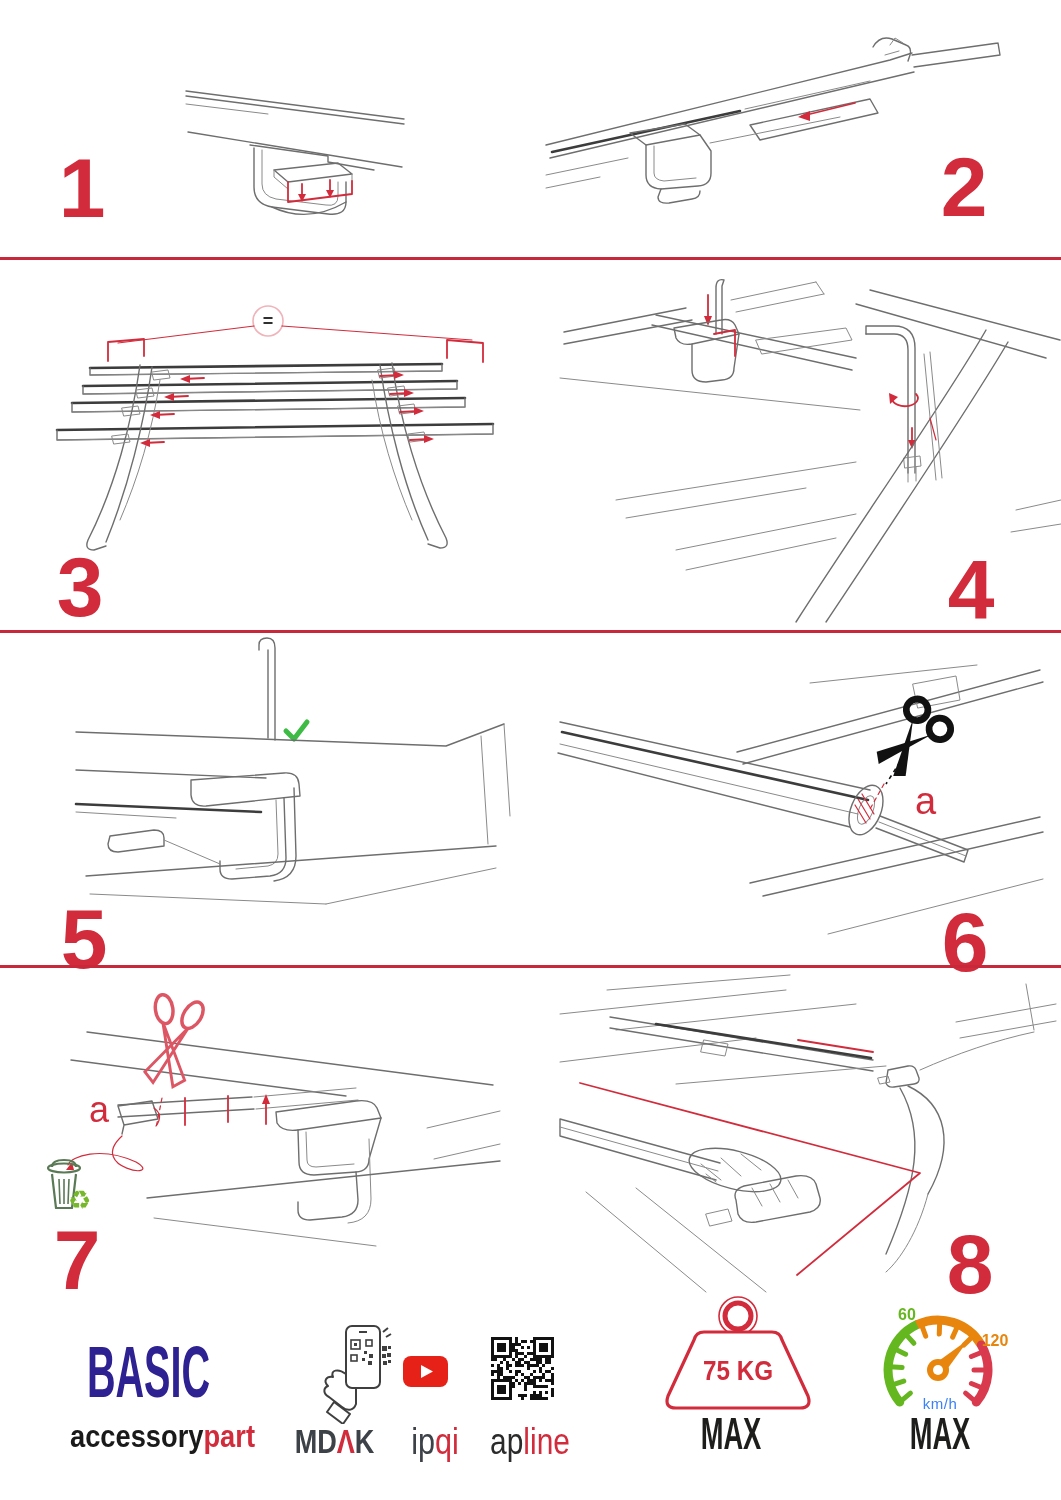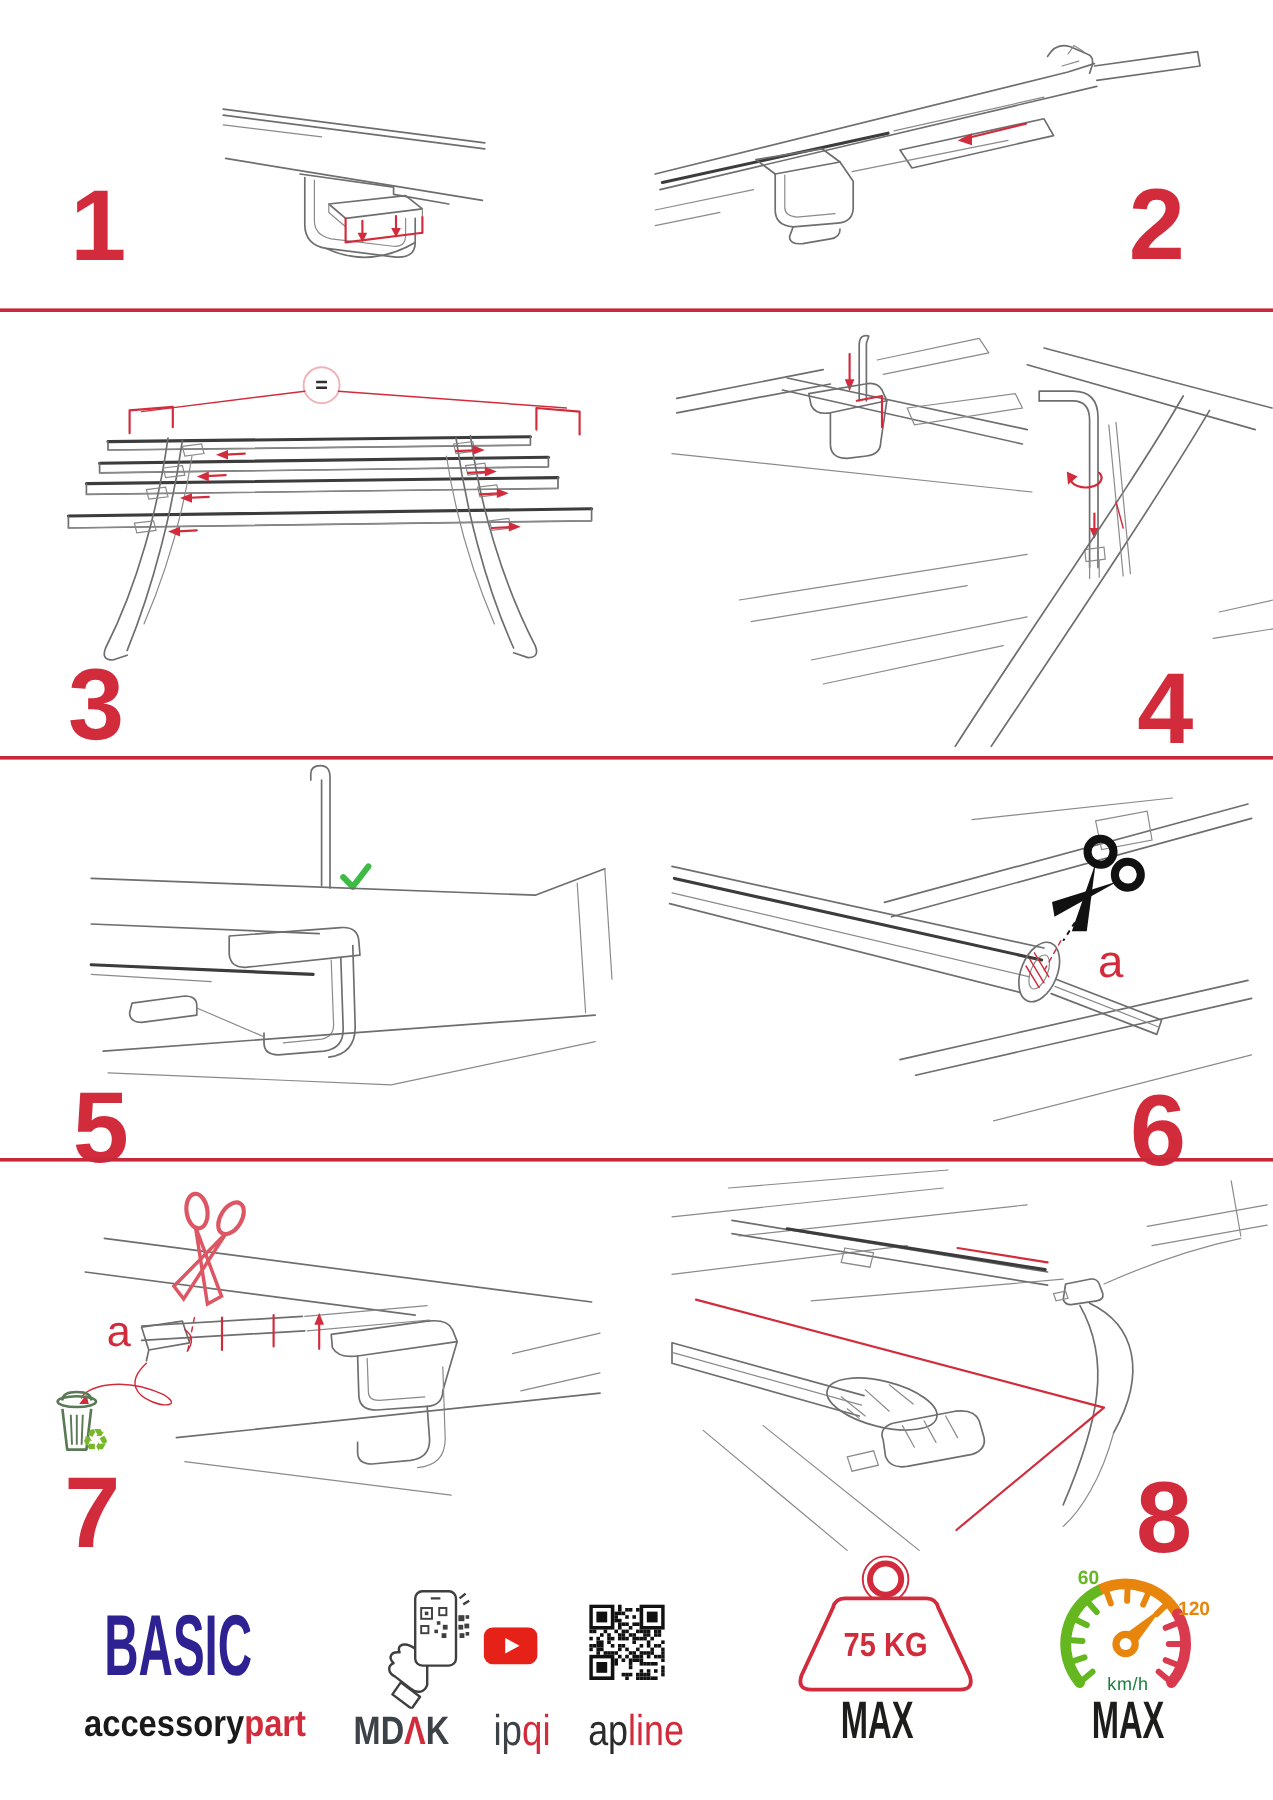--- a/index.html
+++ b/index.html
@@ -26,21 +26,21 @@
     font:700 33px/1 "Liberation Sans",sans-serif;color:#3d4248;transform:scaleX(.82);}
   .lbl-ipqi{position:absolute;left:375px;top:1424px;width:120px;text-align:center;
     font:400 36px/1 "Liberation Sans",sans-serif;color:#3d4248;transform:scaleX(.85);}
   .lbl-apline{position:absolute;left:470px;top:1424px;width:120px;text-align:center;
     font:400 36px/1 "Liberation Sans",sans-serif;color:#2b2b2b;transform:scaleX(.83);}
   .txt-red{color:#d22c3c;}
   .txt-dark{color:#1a1a1a;}
   .max-label{position:absolute;text-align:center;font:700 44px/1 "Liberation Sans",sans-serif;
     color:#1d1d1b;transform:scaleX(.62);}
   .kmh{position:absolute;left:870px;width:140px;top:1396px;text-align:center;
-    font:400 15px/1 "Liberation Sans",sans-serif;color:#15803d;letter-spacing:.5px;}
+    font:400 15px/1 "Liberation Sans",sans-serif;color:#3b82f6;letter-spacing:.5px;}
 </style>
 </head>
 <body>
 
 <div class="page">
 
   <div class="step-num" style="left:37px;top:146px;">1</div>
   <svg class="abs" style="left:178px;top:82px;" width="240" height="152" viewBox="0 0 240 152">
     <path class="ln" d="M8,9 L226,37"></path>
       <path class="ln" d="M8,14 L226,42"></path>

